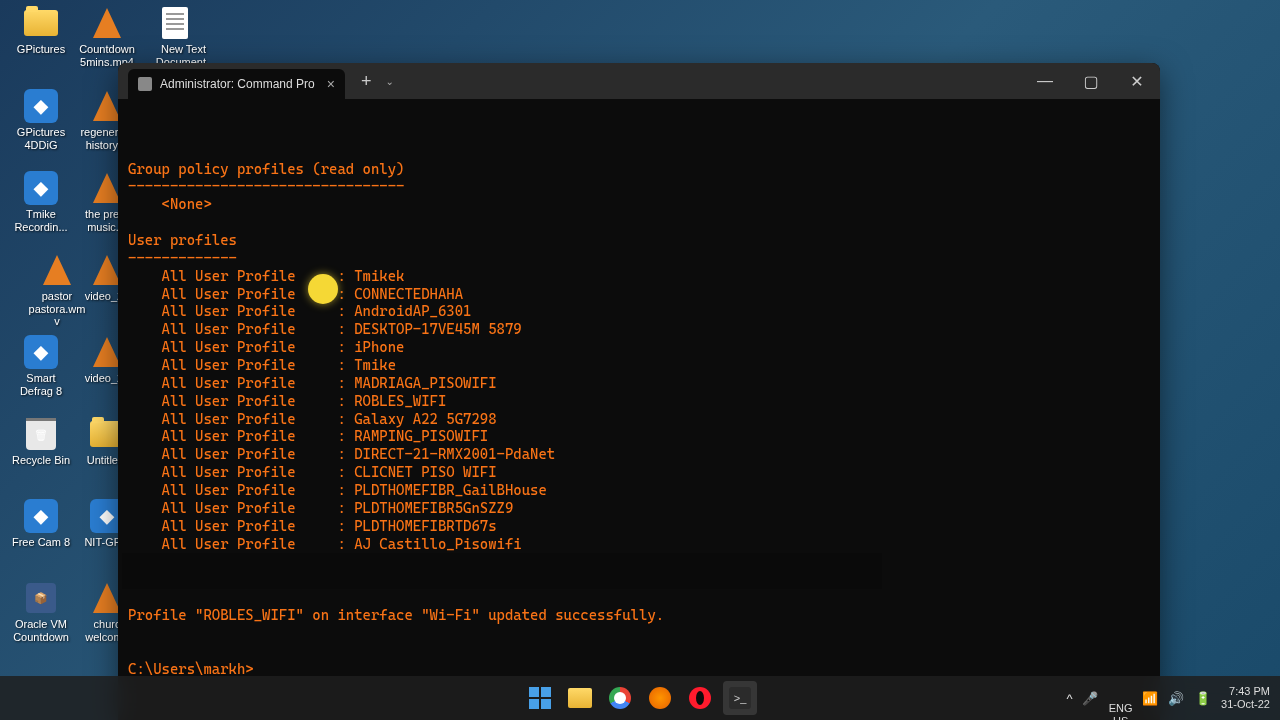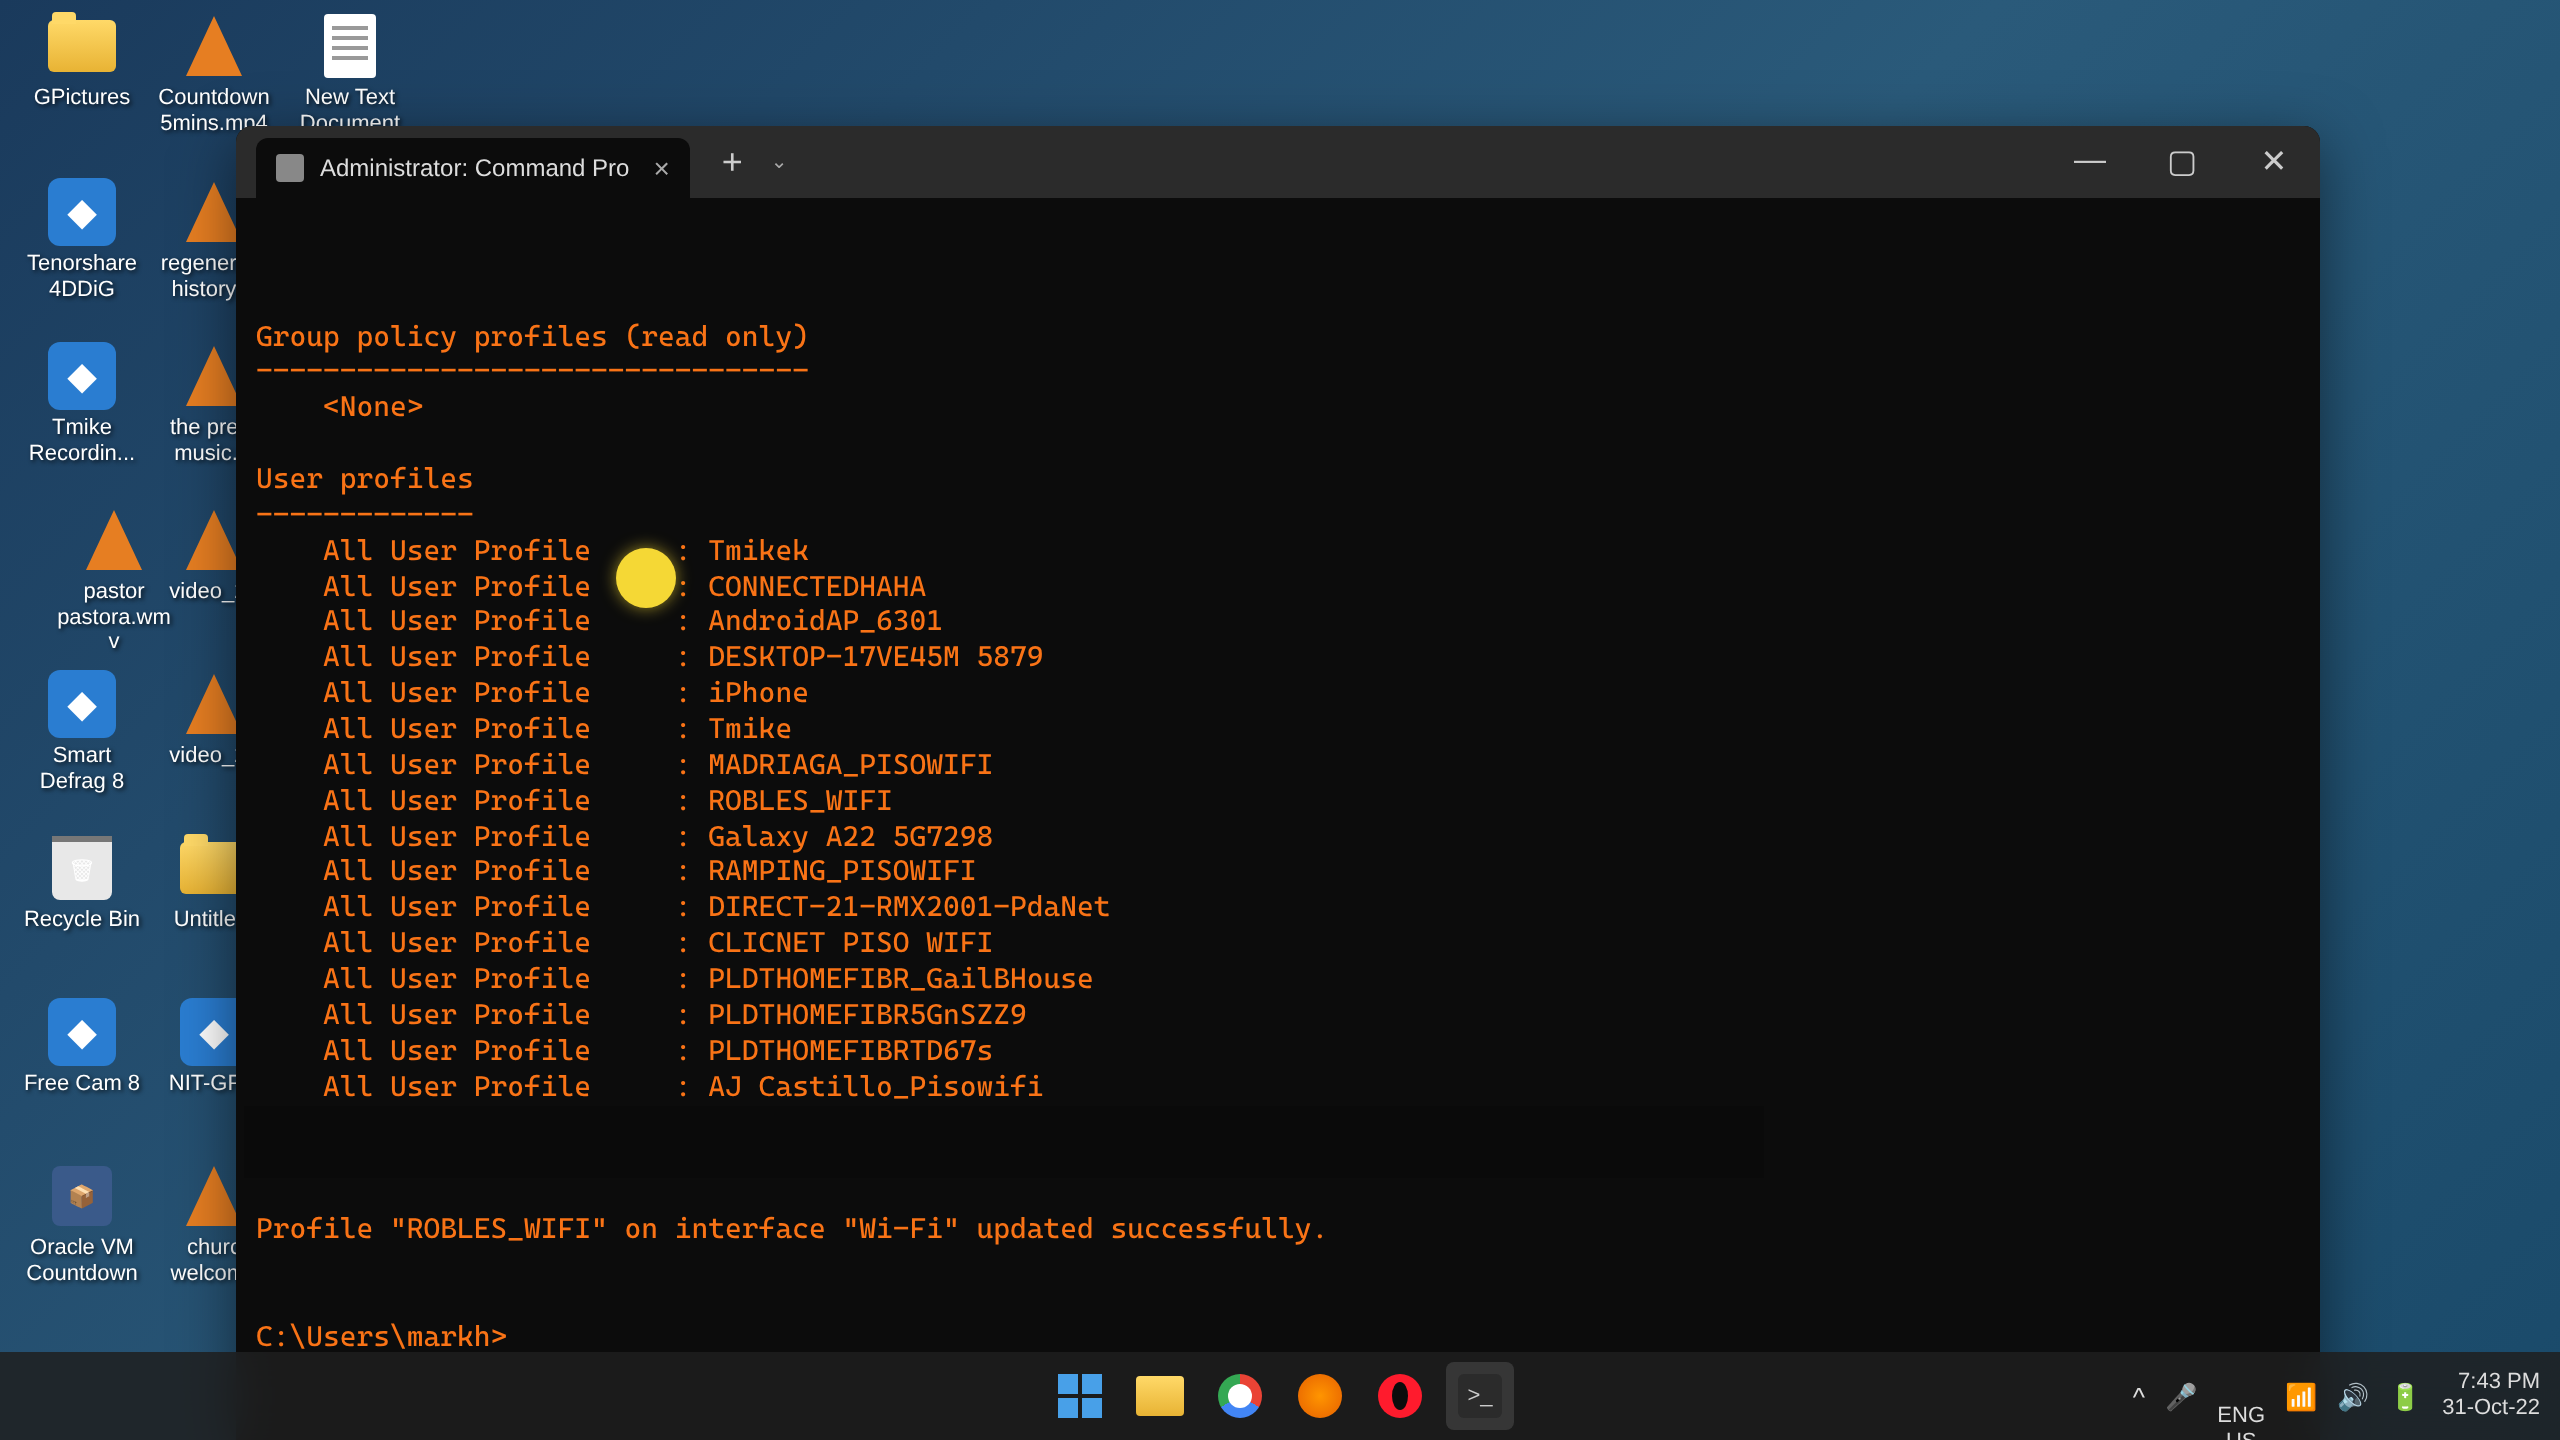--- a/index.html
+++ b/index.html
@@ -128,31 +128,31 @@
         <div class="folder-icon"></div>
       </div>
       <div class="label">GPictures</div>
     </div>
     <div class="desktop-icon" style="left: 76px; top: 5px;">
       <div class="icon-img">
         <div class="vlc-cone"></div>
       </div>
       <div class="label">Countdown 5mins.mp4</div>
     </div>
-    <div class="desktop-icon" style="left: 144px; top: 5px;">
+    <div class="desktop-icon" style="left: 144px; top: 5px; text-align: right;">
       <div class="icon-img">
         <div class="txt-icon"></div>
       </div>
       <div class="label">New Text Document</div>
     </div>
     <div class="desktop-icon" style="left: 10px; top: 88px;">
       <div class="icon-img">
         <div class="app-icon blue-app">◆</div>
       </div>
-      <div class="label">Tenorshare 4DDiG</div>
+      <div class="label">GPictures 4DDiG</div>
     </div>
     <div class="desktop-icon" style="left: 76px; top: 88px;">
       <div class="icon-img">
         <div class="vlc-cone"></div>
       </div>
       <div class="label">regenerate history.w</div>
     </div>
     <div class="desktop-icon" style="left: 10px; top: 170px;">
       <div class="icon-img">
         <div class="app-icon blue-app">◆</div>

